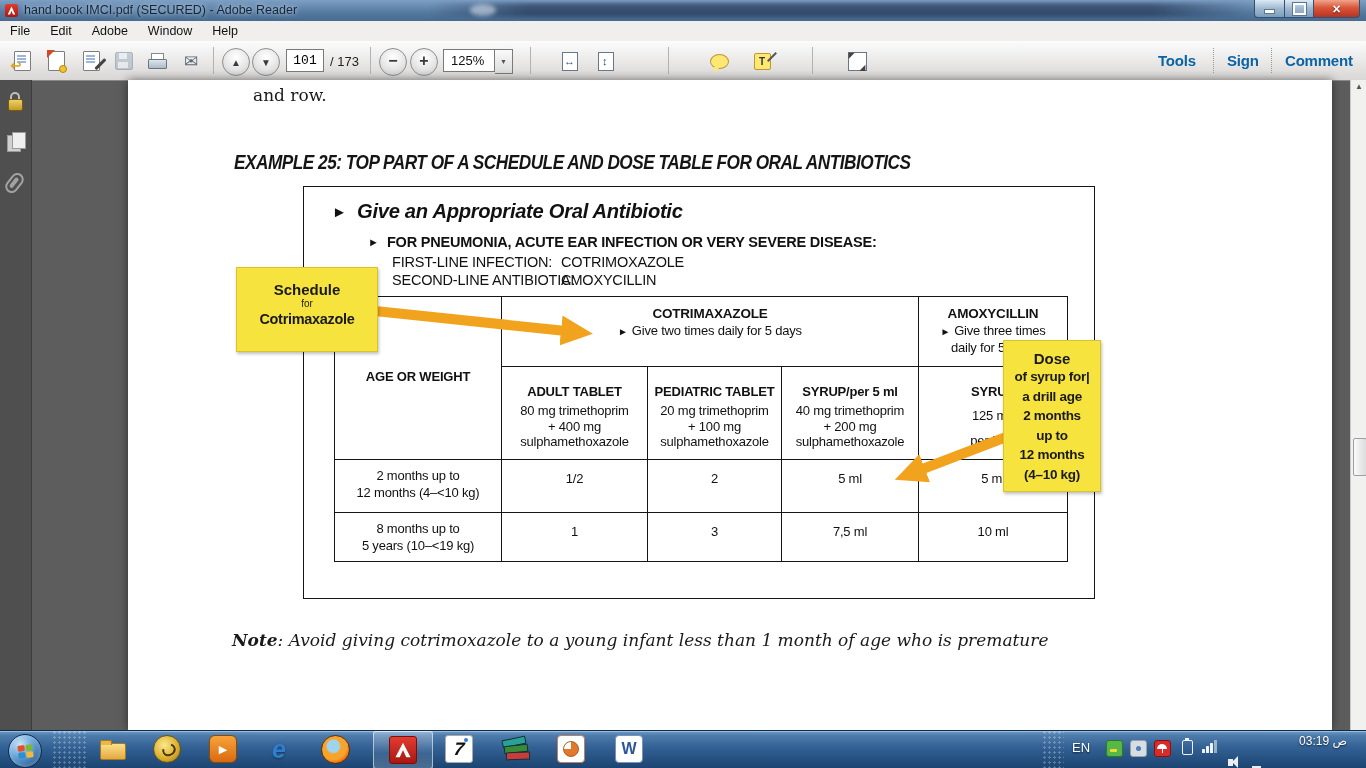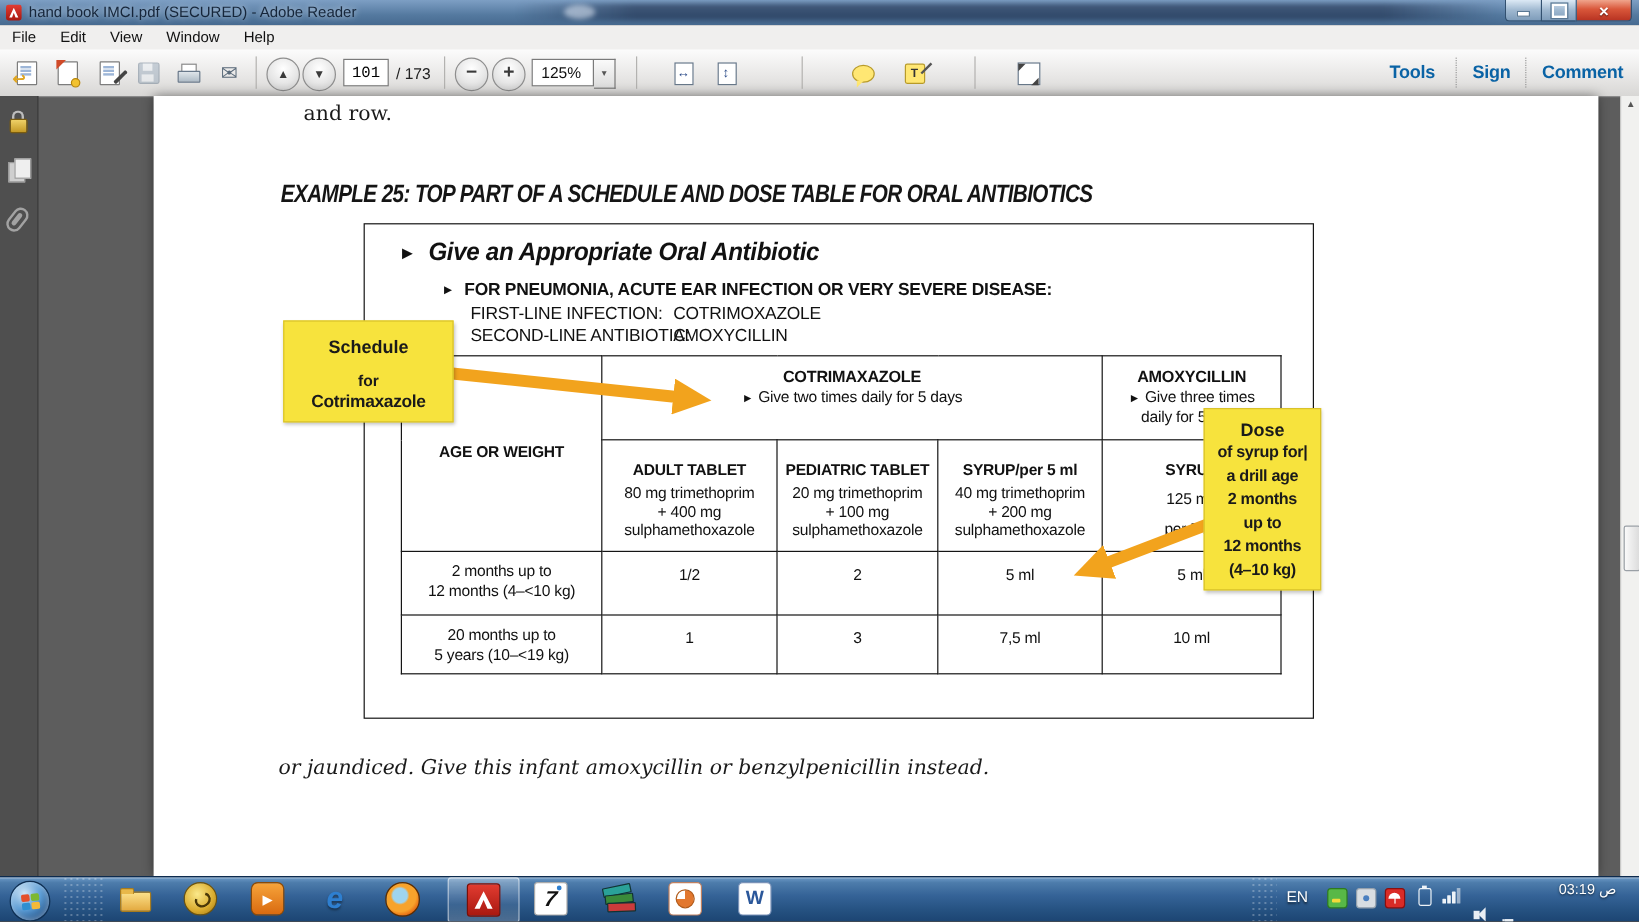--- a/index.html
+++ b/index.html
@@ -136,21 +136,21 @@
   .hcell .cl{line-height:15.5px;}
   .hcell.c5 .cl{margin-top:9px;}
   .rage{padding-top:7px !important;line-height:17px;font-size:13.5px;}
   .rval{padding-top:11px !important;font-size:13.5px;}
 
   
   .sticky{background:#f7e33d;border:1px solid #d9c22a;box-shadow:1px 2px 3px rgba(0,0,0,.25);
     text-align:center;color:#1a1a1a;z-index:6;}
   .sticky1{left:108px;top:187px;width:142px;height:85px;padding-top:13px;box-sizing:border-box;}
   .sticky1 .l1{font-weight:bold;font-size:15px;}
-  .sticky1 .l2{font-weight:bold;font-size:13px;margin-top:12px;}
+  .sticky1 .l2{font-weight:normal;font-size:10px;margin-top:0;}
   .sticky1 .l3{font-weight:bold;font-size:14.5px;margin-top:2px;letter-spacing:-.3px;}
   .sticky2{left:875px;top:260px;width:98px;height:152px;padding-top:9px;box-sizing:border-box;}
   .sticky2 .l1{font-weight:bold;font-size:15px;}
   .sticky2 .ln{font-weight:bold;font-size:13.5px;letter-spacing:-.3px;line-height:19.5px;}
   .arrows{left:0;top:0;z-index:4;pointer-events:none;}
 
   .notepara{left:104px;top:549px;font-size:17px;font-style:italic;color:#1a1a1a;
     line-height:23px;white-space:nowrap;}
   .clippedblue{left:104px;top:636px;font-size:20px;font-weight:bold;color:#2aa9dd;
     letter-spacing:-.3px;white-space:nowrap;}
@@ -255,21 +255,21 @@
         </div>
       <div class="winbtn close">
         <span class="glyph-close">×</span>
       </div>
     </div>
   </div>
 
   <div class="abs menubar">
     <span class="menu-item">File</span>
     <span class="menu-item">Edit</span>
-    <span class="menu-item">View</span>
+    <span class="menu-item">Adobe</span>
     <span class="menu-item">Window</span>
     <span class="menu-item">Help</span>
   </div>
 
   <div class="abs toolbar">
     <div class="abs tbtn" style="left:8px">
       <div class="pg">
           <div class="lines"></div>
           <span class="swoosh">↩</span>
         </div>
@@ -445,21 +445,21 @@
                 <div>2 months up to</div>
                 <div>12 months (4–&lt;10 kg)</div>
               </td>
           <td class="rval">1/2</td>
           <td class="rval">2</td>
           <td class="rval">5 ml</td>
           <td class="rval">5 ml</td>
         </tr>
         <tr style="height:49px">
           <td class="rage">
-                <div>20 months up to</div>
+                <div>8 months up to</div>
                 <div>5 years (10–&lt;19 kg)</div>
               </td>
           <td class="rval">1</td>
           <td class="rval">3</td>
           <td class="rval">7,5 ml</td>
           <td class="rval">10 ml</td>
         </tr>
       </tbody>
         </table>
     </div>
@@ -483,21 +483,21 @@
       <div class="l1">Dose</div>
       <div class="ln">of syrup for|</div>
       <div class="ln">a drill age</div>
       <div class="ln">2 months</div>
       <div class="ln">up to</div>
       <div class="ln">12 months</div>
       <div class="ln">(4–10 kg)</div>
     </div>
 
     <div class="abs serif notepara">
-      <div>or jaundiced. Give this infant amoxycillin or benzylpenicillin instead.</div>
+      <div><b>Note</b><span>: Avoid giving cotrimoxazole to a young infant less than 1 month of age who is premature</span></div>
     </div>
 
   </div>
 
   <div class="abs scroll">
     <div class="abs scr-up">▲</div>
     <div class="abs scr-thumb"></div>
   </div>
 
   <div class="abs taskbar">

